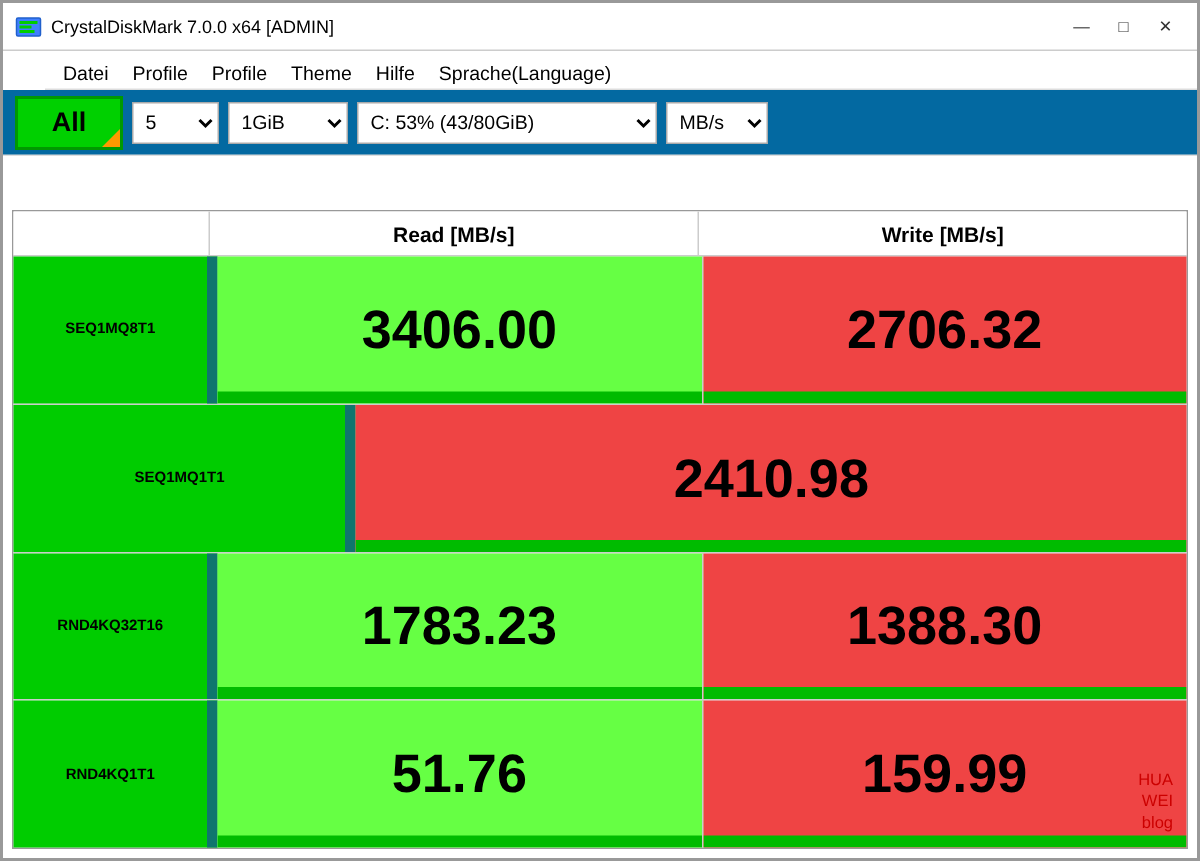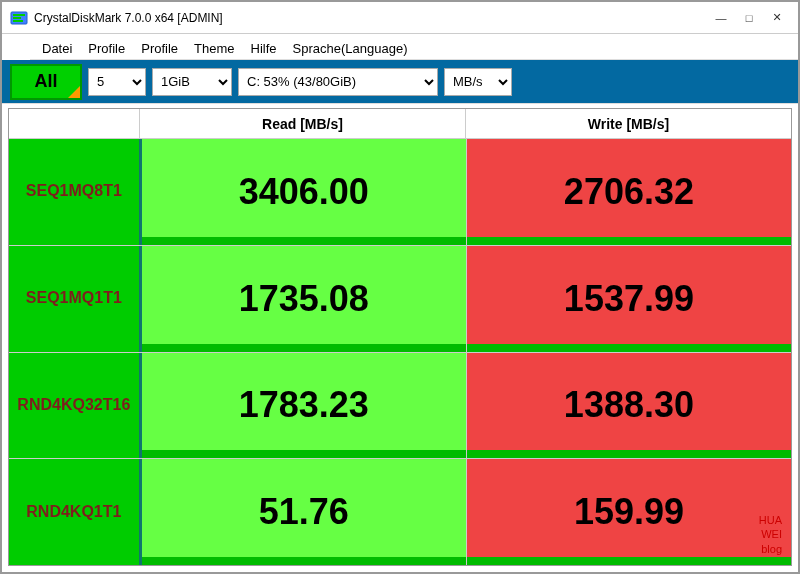--- a/index.html
+++ b/index.html
@@ -128,20 +128,21 @@
       display: flex;
       flex-direction: column;
       padding: 4px 6px 6px 6px;
     }
     
     .results-table {
       flex: 1;
       display: flex;
       flex-direction: column;
       border: 1px solid #999;
+      margin-top: 32px;
     }
     .col-headers {
       display: flex;
       height: 30px;
       border-bottom: 1px solid #ccc;
     }
     .col-label {
       flex: 1.2;
       background: #fff;
       border-right: 1px solid #ccc;
@@ -174,28 +175,28 @@
     .data-row {
       flex: 1;
       display: flex;
       border-bottom: 1px solid #ccc;
       min-height: 0;
     }
     .data-row:last-child { border-bottom: none; }
     .row-label {
       flex: 1.2;
       background: #00cc00;
-      border-right: 3px solid #0f766e;
+      border-right: 7px solid #0f766e;
       display: flex;
       align-items: center;
       justify-content: center;
       text-align: center;
       font-weight: bold;
-      font-size: 16px;
-      color: #7f1d1d;
+      font-size: 10px;
+      color: #000000;
       line-height: 1.3;
     }
     .row-read {
       flex: 3;
       background: #66ff44;
       border-right: 1px solid #ccc;
       display: flex;
       align-items: center;
       justify-content: center;
       font-size: 36px;
@@ -325,25 +326,22 @@
               <span>2706.32</span>
             </div>
           </div>
 
           <div class="data-row">
             <div class="row-label">
               <span>SEQ1M</span>
                 <br>
               <span>Q1T1</span>
             </div>
-            <div class="row-read">
-              <span>1735.08</span>
-            </div>
             <div class="row-write">
-              <span>1537.99</span>
+              <span>2410.98</span>
             </div>
           </div>
 
           <div class="data-row">
             <div class="row-label">
               <span>RND4K</span>
                 <br>
               <span>Q32T16</span>
             </div>
             <div class="row-read">

